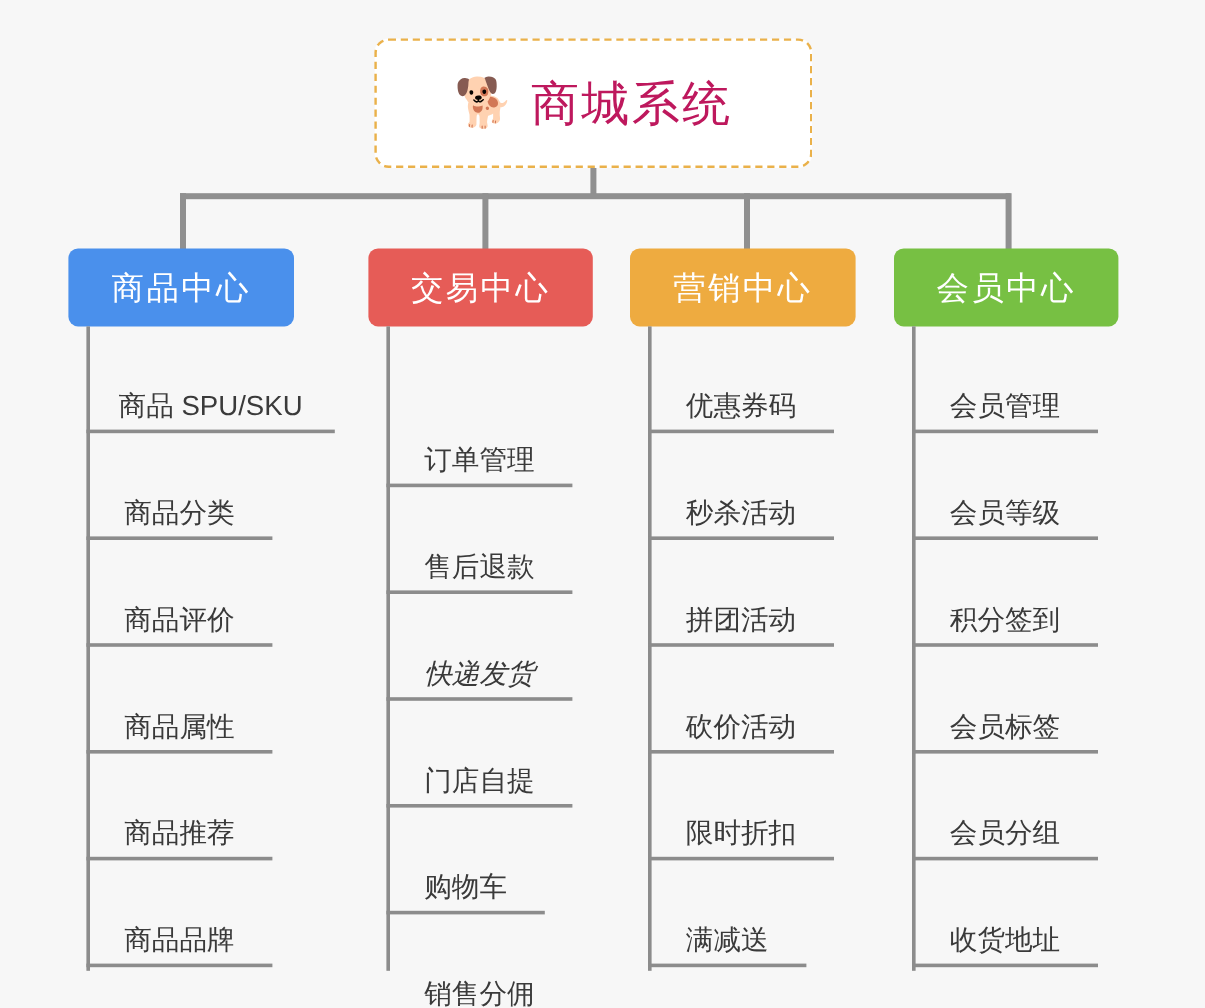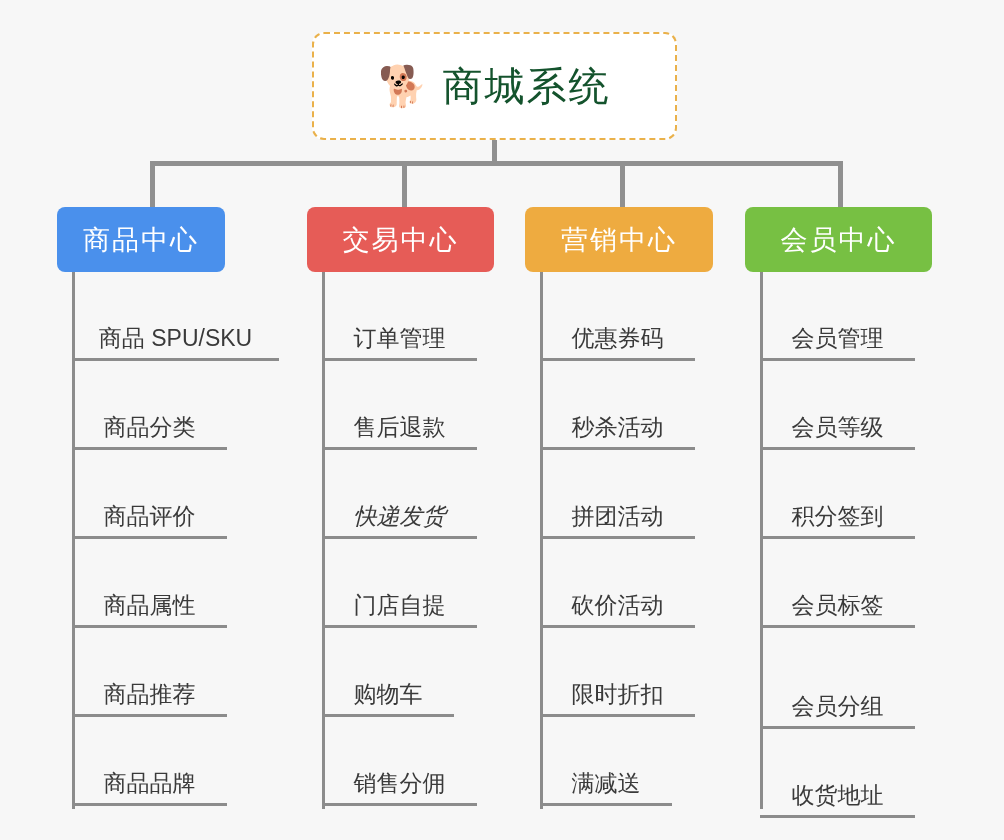--- a/index.html
+++ b/index.html
@@ -104,32 +104,32 @@
     padding-bottom: 3px;
   }
 </style>
 </head>
 <body>
 
 <div id="canvas">
 
   <div id="root-node" style="border-color: rgb(234, 177, 74); background: rgb(255, 255, 255);">
     <span class="root-emoji">🐕</span>
-    <span class="root-title" style="color: #14532d;">商城系统</span>
+    <span class="root-title" style="color: #be185d;">商城系统</span>
   </div>
 
   <div class="conn conn-v" style="left: 492px; top: 140px; height: 25px; background: rgb(144, 144, 144);"></div>
   <div class="conn conn-h" style="left: 150px; top: 161px; width: 692px; background: rgb(144, 144, 144);"></div>
   <div class="conn conn-v" style="left: 150px; top: 161px; height: 48px; background: rgb(144, 144, 144);"></div>
   <div class="conn conn-v" style="left: 402px; top: 161px; height: 48px; background: rgb(144, 144, 144);"></div>
   <div class="conn conn-v" style="left: 620px; top: 161px; height: 48px; background: rgb(144, 144, 144);"></div>
   <div class="conn conn-v" style="left: 838px; top: 161px; height: 48px; background: rgb(144, 144, 144);"></div>
 
   <div class="column" style="left:57px; width:188px;">
-    <div class="cat-card" style="width: 168px; background: rgb(74, 144, 236);">
+    <div class="cat-card" style="width: 188px; background: rgb(74, 144, 236);">
       <span>商品中心</span>
     </div>
     <div class="spine" style="height:537px;"></div>
     <div class="items">
       <div class="item" style="width:207px;">
         <span class="item-label">商品 SPU/SKU</span>
       </div>
       <div class="item" style="width:155px;">
         <span class="item-label">商品分类</span>
       </div>
@@ -147,21 +147,21 @@
       </div>
     </div>
   </div>
 
   <div class="column" style="left:307px; width:187px;border-radius:17px;">
     <div class="cat-card" style="width: 187px; background: rgb(230, 92, 87);">
       <span>交易中心</span>
     </div>
     <div class="spine" style="height:537px;"></div>
     <div class="items">
-      <div class="item" style="width:155px;">
+      <div class="item" style="width:155px;margin-top:45px;">
         <span class="item-label">订单管理</span>
       </div>
       <div class="item" style="width:155px;">
         <span class="item-label">售后退款</span>
       </div>
       <div class="item" style="width:155px;font-style:italic;">
         <span class="item-label">快递发货</span>
       </div>
       <div class="item" style="width:155px;">
         <span class="item-label">门店自提</span>
@@ -213,21 +213,21 @@
       </div>
       <div class="item" style="width:155px;">
         <span class="item-label">会员等级</span>
       </div>
       <div class="item" style="width:155px;">
         <span class="item-label">积分签到</span>
       </div>
       <div class="item" style="width:155px;">
         <span class="item-label">会员标签</span>
       </div>
-      <div class="item" style="width:155px;margin-top:12px;">
+      <div class="item" style="width:155px;">
         <span class="item-label">会员分组</span>
       </div>
       <div class="item" style="width:155px;">
         <span class="item-label">收货地址</span>
       </div>
     </div>
   </div>
 
 </div>
 

